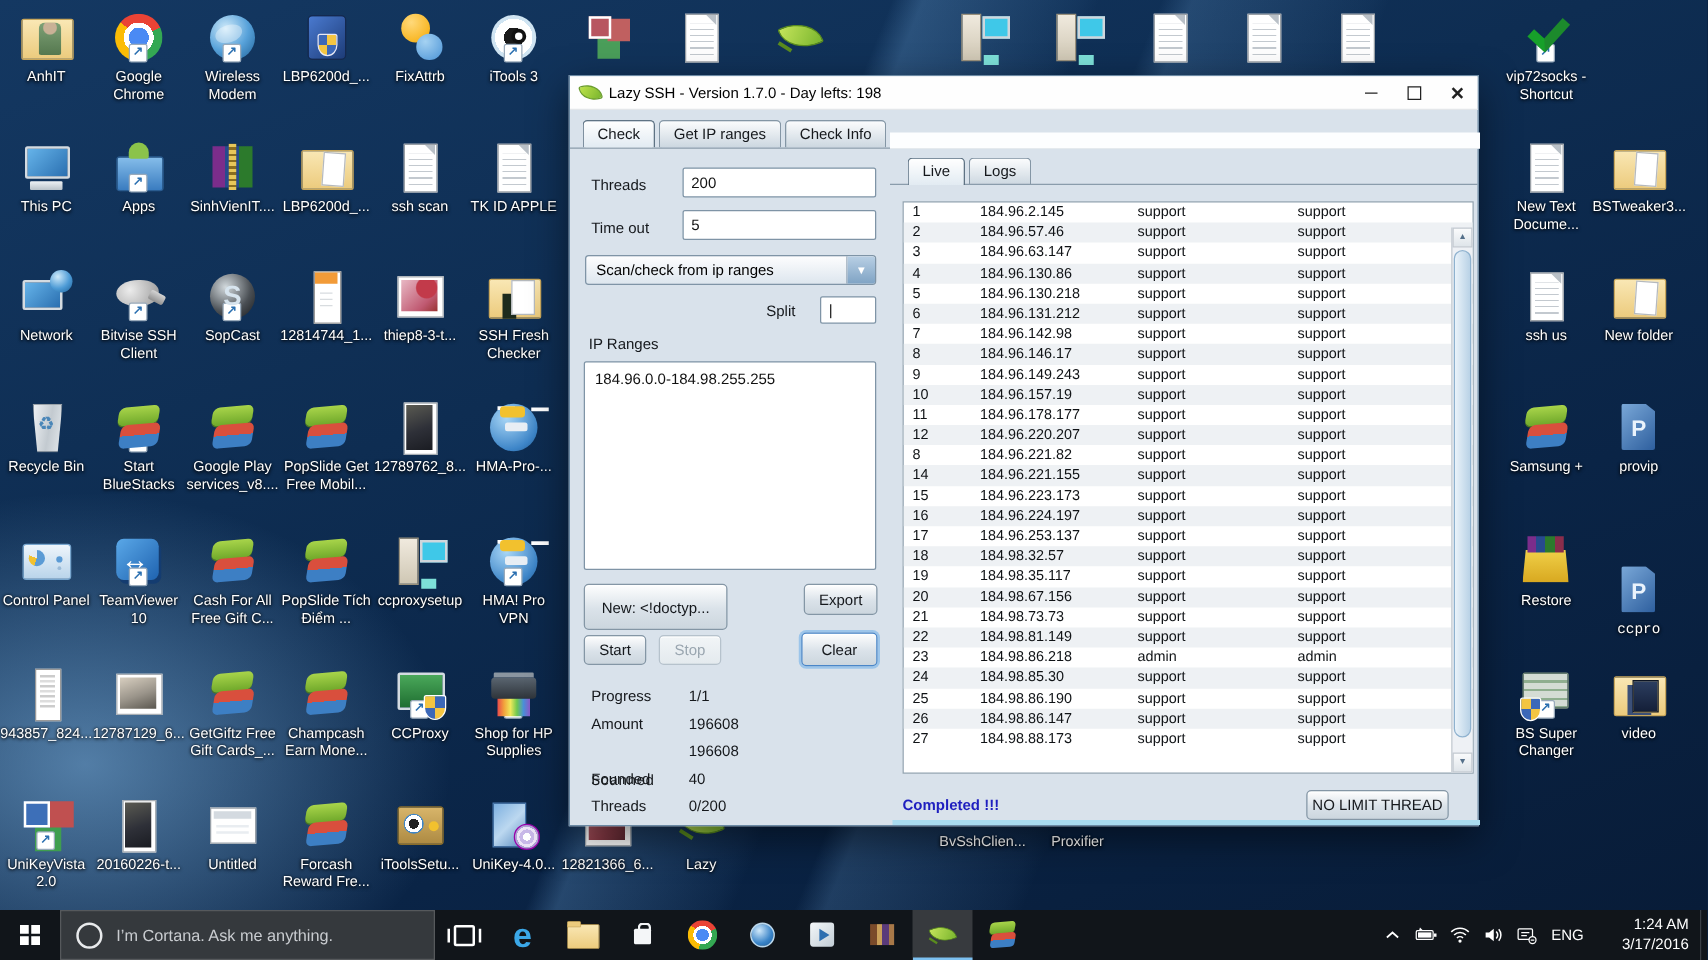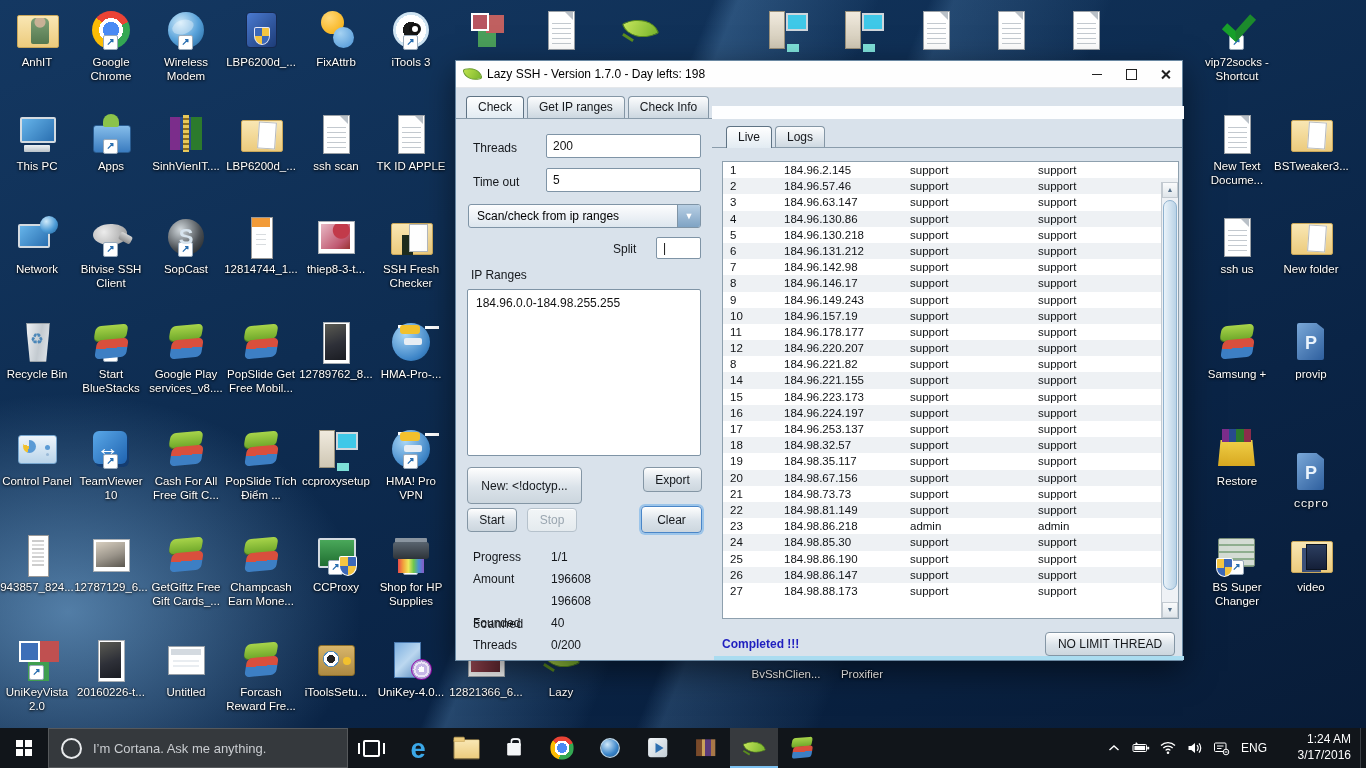--- a/index.html
+++ b/index.html
@@ -180,21 +180,21 @@
   .tr:nth-child(even){background:#eef1f4}
   .td{font-size:11.5px;color:#101316;line-height:16.2px;padding-left:7px;box-sizing:border-box;overflow:hidden;white-space:nowrap}
   .c0{width:54px}.c1{width:126px}.c2{width:128px}.c3{width:130px}
   #sbar{position:absolute;right:0;top:20px;bottom:0;width:17px;background:#eef1f5;border-left:1px solid #c3cad1;box-sizing:border-box}
   .sbtn{position:absolute;left:0;right:0;height:16px;background:linear-gradient(#fafbfc,#dfe5ea);
       border:1px solid #c3cad1;box-sizing:border-box;text-align:center;font-size:7px;line-height:14px;color:#55708a}
   .sbtn.up{top:0}.sbtn.down{bottom:0}
   #sthumb{position:absolute;left:1px;right:1px;top:18px;bottom:28px;border-radius:8px;
       background:linear-gradient(90deg,#eaf3fa,#b9d2e6);border:1px solid #8fb2cf}
   #status{position:absolute;left:266px;top:576px;font-size:12px;font-weight:bold;color:#1f1fbf}
-  #nolimit{left:589px;top:571px;width:130px;height:24px;font-size:12px}
+  #nolimit{left:589px;top:571px;width:114px;height:24px;font-size:12px}
   #bluestrip{position:absolute;left:258px;top:595px;width:470px;height:4px;background:#aadcf0}
 
   
   #taskbar{position:absolute;left:0;right:0;bottom:0;height:40px;background:#11151a;z-index:30;display:flex;align-items:stretch}
   #startbtn{width:48px;display:flex;align-items:center;justify-content:center}
   .winlogo{display:grid;grid-template-columns:7px 7px;grid-template-rows:7px 7px;gap:1.5px}
   .winlogo b{background:#fff}
   #cortana{width:300px;background:#35393d;border:1px solid #56595c;box-sizing:border-box;display:flex;align-items:center;padding:0 12px;gap:11px}
   .cortanacircle{width:17px;height:17px;border:2px solid #e8eaec;border-radius:50%}
   #cortana span.qtext{font-size:13px;color:#c9ccd0;white-space:nowrap;overflow:hidden}

